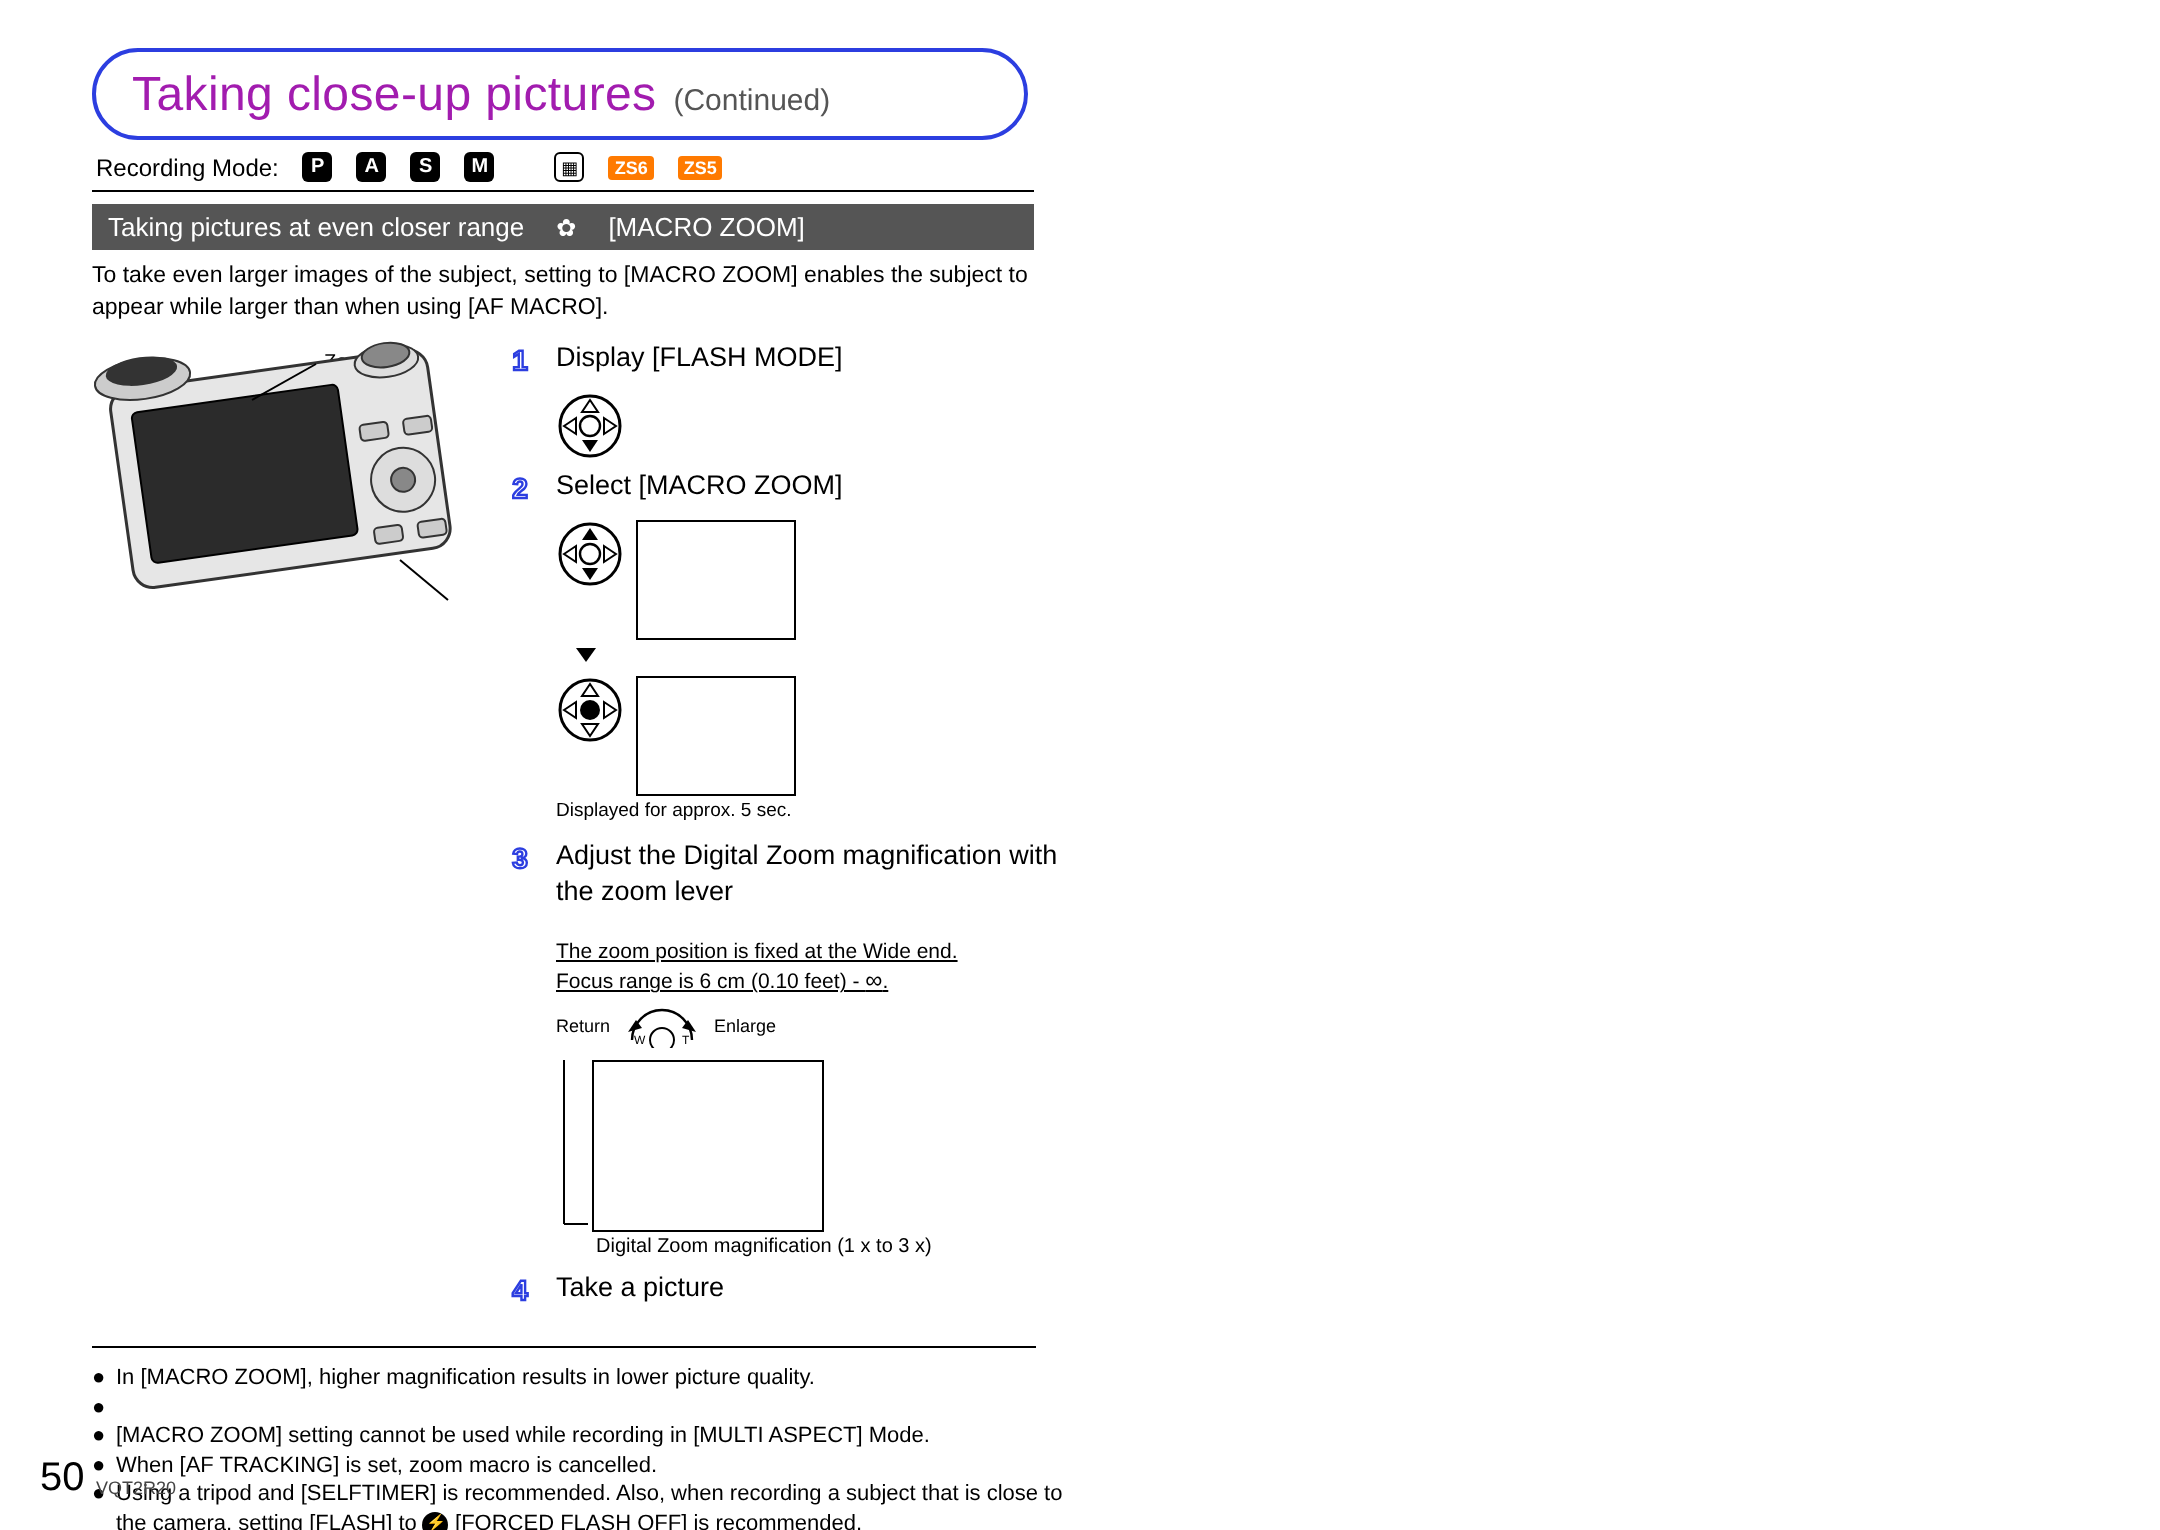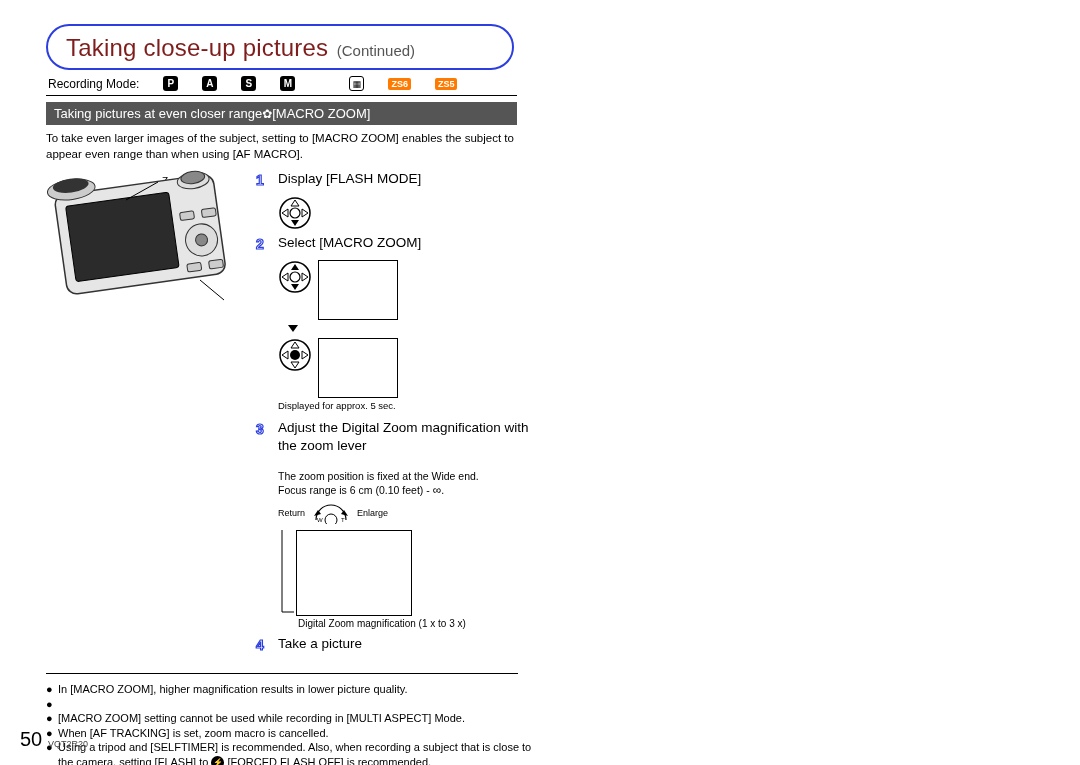--- a/index.html
+++ b/index.html
@@ -6,31 +6,31 @@
   html, body { width: 1080px; height: 765px; background: #fff; font-family: Arial, Helvetica, sans-serif; color: #000; }
   .page { position: relative; width: 1080px; height: 765px; padding: 24px 30px 18px 46px; }
   .title-pill {
     position: relative;
     width: 468px;
     border: 2.5px solid #2c3ee0;
     border-radius: 26px;
     padding: 8px 18px 6px 18px;
     margin-bottom: 2px;
   }
-  .title-main { font-size: 24px; font-weight: 400; color: #7f1d1d; letter-spacing: 0.2px; }
+  .title-main { font-size: 24px; font-weight: 400; color: #a21caf; letter-spacing: 0.2px; }
   .title-sub { font-size: 15px; color: #555; margin-left: 4px; }
-  .mode-row { display: flex; align-items: center; gap: 24px; padding: 4px 2px 2px 2px; font-size: 12px; }
+  .mode-row { display: flex; align-items: center; gap: 12px; padding: 4px 2px 2px 2px; font-size: 12px; }
   .mode-row .label { font-size: 12px; }
   .mode-icon { display:inline-flex; align-items:center; justify-content:center; width:15px; height:15px; background:#000; color:#fff; border-radius:3px; font-size:10px; font-weight:bold; }
   .mode-icon2 { width:15px; height:15px; border:1.5px solid #000; border-radius:3px; display:inline-flex; align-items:center; justify-content:center; font-size:9px; }
   .badge-orange { background:#ff7a00; color:#fff; font-size:9px; padding:1px 3px; border-radius:2px; font-weight:bold; }
   .divider { border-top:1px solid #000; width:471px; margin:2px 0 6px 0; }
   .section-bar {
     width: 471px; background:#555; color:#fff; font-size:13px;
-    padding:4px 8px; display:flex; align-items:flex-end; gap:0;
+    padding:4px 8px; display:flex; align-items:flex-end; gap:16px;
   }
   .section-bar .flower { font-size:12px; }
   .intro-text { width:480px; font-size:11.5px; line-height:1.35; margin:6px 0 8px 0; }
   .body-row { display:flex; gap:14px; width:500px; }
   .camera-col { width:190px; position:relative; }
   .camera-img { width:190px; height:180px; position:relative; }
   .camera-svg { width:100%; height:100%; }
   .zoom-label { position:absolute; top:6px; left:116px; font-size:10px; }
   .steps-col { flex:1; }
   .step { display:flex; align-items:flex-start; gap:8px; margin-bottom:6px; }
@@ -45,21 +45,21 @@
   }
   .step-num span {
     color:#fff;
     -webkit-text-stroke: 1.2px #2c3ee0;
   }
   .step-title { font-size:13.5px; font-weight:500; line-height:1.3; }
   .dpad { width:34px; height:34px; margin:4px 0 4px 28px; }
   .sub-row { display:flex; align-items:flex-start; gap:6px; margin-left:28px; }
   .small-box { width:80px; height:60px; border:1px solid #000; }
   .small-caption { font-size:9.5px; margin-left:28px; margin-top:2px; }
-  .step3-note { font-size:10.5px; margin-left:28px; margin-top:16px; line-height:1.25; }
+  .step3-note { font-size:10.5px; margin-left:28px; margin-top:16px; line-height:1.25;text-decoration:underline; }
   .zoom-ctrl { margin:4px 0 4px 28px; display:flex; align-items:center; gap:6px; font-size:9px; }
   .big-box { width:116px; height:86px; border:1px solid #000; margin-left:32px; margin-top:2px; }
   .big-caption { font-size:10px; margin-left:28px; margin-top:2px; }
   .infinity { font-size:12px; }
   .bottom-divider { border-top:1px solid #000; width:472px; margin:12px 0 8px 0; }
   .bullets { width:488px; font-size:11px; line-height:1.32; }
   .bullets .row { display:flex; }
   .bullets .dot { width:12px; flex:0 0 12px; }
   .flash-icon { display:inline-flex; align-items:center; justify-content:center; width:13px; height:13px; background:#000; color:#fff; border-radius:50%; font-size:8px; vertical-align:middle; }
   .page-num { position:absolute; left:20px; bottom:14px; font-size:20px; font-weight:500; }
@@ -90,21 +90,21 @@
   </div>
 
   <div class="divider"></div>
 
   <div class="section-bar">
     <span>Taking pictures at even closer range</span>
     <span class="flower">✿</span>
     <span>[MACRO ZOOM]</span>
   </div>
 
-  <div class="intro-text">To take even larger images of the subject, setting to [MACRO ZOOM] enables the subject to appear even range than when using [AF MACRO].</div>
+  <div class="intro-text">To take even larger images of the subject, setting to [MACRO ZOOM] enables the subject to appear while larger than when using [AF MACRO].</div>
 
   <div class="body-row">
     <div class="camera-col">
       <div class="zoom-label">Zoom lever</div>
       <div class="camera-img">
         <svg class="camera-svg" viewBox="0 0 190 180">
 
           <g transform="translate(8,26) rotate(-8)">
             <rect x="0" y="0" width="160" height="100" rx="10" fill="#e6e6e6" stroke="#333" stroke-width="1.5"></rect>
             <rect x="10" y="12" width="104" height="76" rx="3" fill="#2b2b2b" stroke="#000"></rect>

